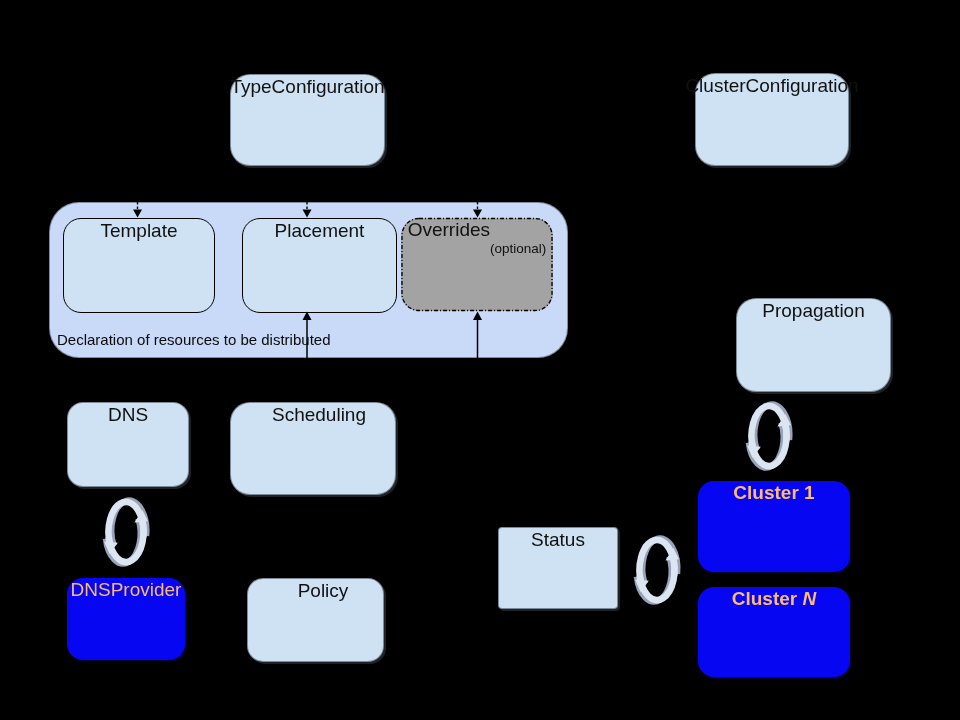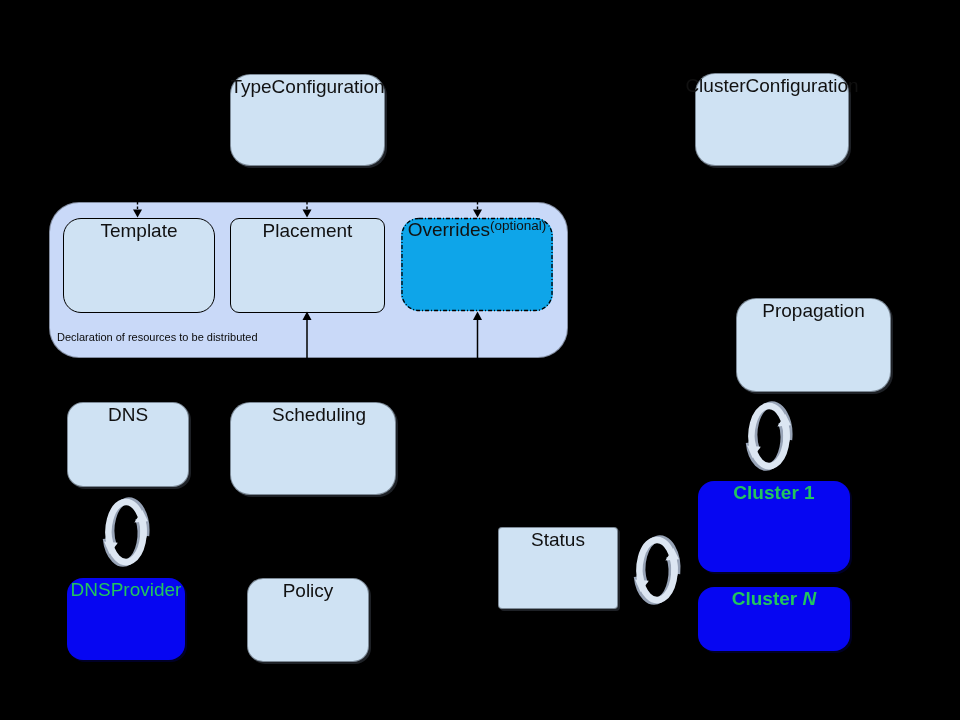--- a/index.html
+++ b/index.html
@@ -29,42 +29,42 @@
   }
   .innerbox {
     background: #cfe2f3;
     border: 1.3px solid #000;
     border-radius: 18px;
   }
   .bluebox {
     background: #0606f2;
     border: none;
     border-radius: 16px;
-    color: #22c55e;
+    color: #fdba74;
     box-shadow: 2px 2px 0 rgba(0,0,70,0.55);
   }
   .bold { font-weight: bold; }
   .italic { font-style: italic; }
   .group-container {
     position: absolute;
     left: 49px; top: 202px; width: 519px; height: 156px;
     background: #c9d9f8;
     border-radius: 30px;
     border: 1px solid rgba(0,0,0,0.35);
     box-sizing: border-box;
     z-index: 1;
   }
   .group-caption {
     position: absolute;
     left: 57px; top: 331px;
-    font-size: 11px;
+    font-size: 15px;
     color: #0a0a0a;
     z-index: 2;
   }
-  .sub-note { font-size: 13.5px; line-height: 16px; }
+  .sub-note { font-size: 13.5px; line-height: 16px; margin-top: 23px; }
   #overlay {
     position: absolute;
     left: 0; top: 0;
     z-index: 5;
     pointer-events: none;
   }
 </style>
 </head>
 <body>
 
@@ -78,59 +78,59 @@
   <span>Configuration</span>
 </div>
 
 <div class="group-container"></div>
 <div class="group-caption">Declaration of resources to be distributed</div>
 
 <div class="node innerbox" style="left:63px; top:218px; width:150px; height:93px;">
   <span>Template</span>
 </div>
 
-<div class="node innerbox" style="left:230px; top:218px; width:153px; height:93px;border-radius:9px;">
+<div class="node innerbox" style="left:242px; top:218px; width:153px; height:93px;">
   <span>Placement</span>
 </div>
 
-<div class="node" style="left:401px; top:218px; width:152px; height:93px; background:#0ea5e9; border-radius:18px;">
+<div class="node" style="left:401px; top:218px; width:152px; height:93px; background:#a3a3a3; border-radius:18px;">
   <span>Overrides</span>
   <span class="sub-note">(optional)</span>
 </div>
 
 <div class="node lightbox" style="left:67px; top:402px; width:120px; height:83px; border-radius:16px;">
   <span>DNS</span>
 </div>
 
 <div class="node lightbox" style="left:230px; top:402px; width:152px; height:91px; border-radius:20px;padding-left:12px;">
   <span>Scheduling</span>
 </div>
 
 <div class="node bluebox" style="left:67px; top:578px; width:118px; height:82px;">
   <span>DNS</span>
   <span>Provider</span>
 </div>
 
-<div class="node lightbox" style="left:247px; top:578px; width:120px; height:82px; border-radius:16px;">
+<div class="node lightbox" style="left:247px; top:578px; width:120px; height:82px; border-radius:16px;padding-left:15px;">
   <span>Policy</span>
 </div>
 
 <div class="node lightbox" style="left:695px; top:298px; width:153px; height:92px; border-radius:20px;margin-left:41px;">
   <span>Propagation</span>
 </div>
 
 <div class="node lightbox" style="left:498px; top:527px; width:118px; height:80px; border-radius:4px;">
   <span>Status</span>
 </div>
 
 <div class="node bluebox bold" style="left:698px; top:481px; width:152px; height:91px;">
   <span><span>Cluster </span><span>1</span></span>
 </div>
 
-<div class="node bluebox bold" style="left:698px; top:587px; width:152px; height:64px;">
+<div class="node bluebox bold" style="left:698px; top:587px; width:152px; height:90px;">
   <span><span>Cluster </span><span class="italic">N</span></span>
 </div>
 
 <svg id="overlay" width="960" height="720" viewBox="0 0 960 720">
   <defs>
     <g id="sync-icon">
       <path d="M 8.8 53 A 17.5 30 0 1 1 41.2 43.2" stroke="#97a3b6" stroke-width="6.5" fill="none" transform="translate(2.8,-1.4)"></path>
       <path d="M 39.2 23 A 17.5 30 0 1 1 6.8 43.2" stroke="#97a3b6" stroke-width="6.5" fill="none" transform="translate(-2.8,1.4)"></path>
       <path d="M 8.8 53 A 17.5 30 0 1 1 41.2 43.2" stroke="#dce6f2" stroke-width="6.5" fill="none"></path>
       <path d="M 39.2 23 A 17.5 30 0 1 1 6.8 43.2" stroke="#dce6f2" stroke-width="6.5" fill="none"></path>

